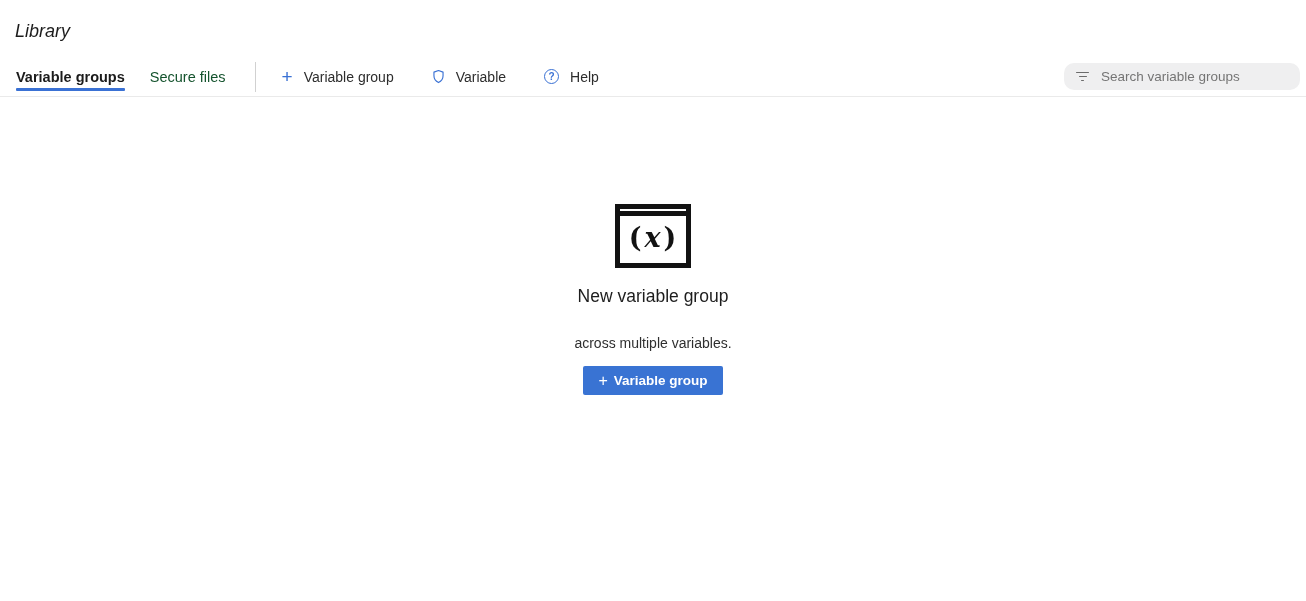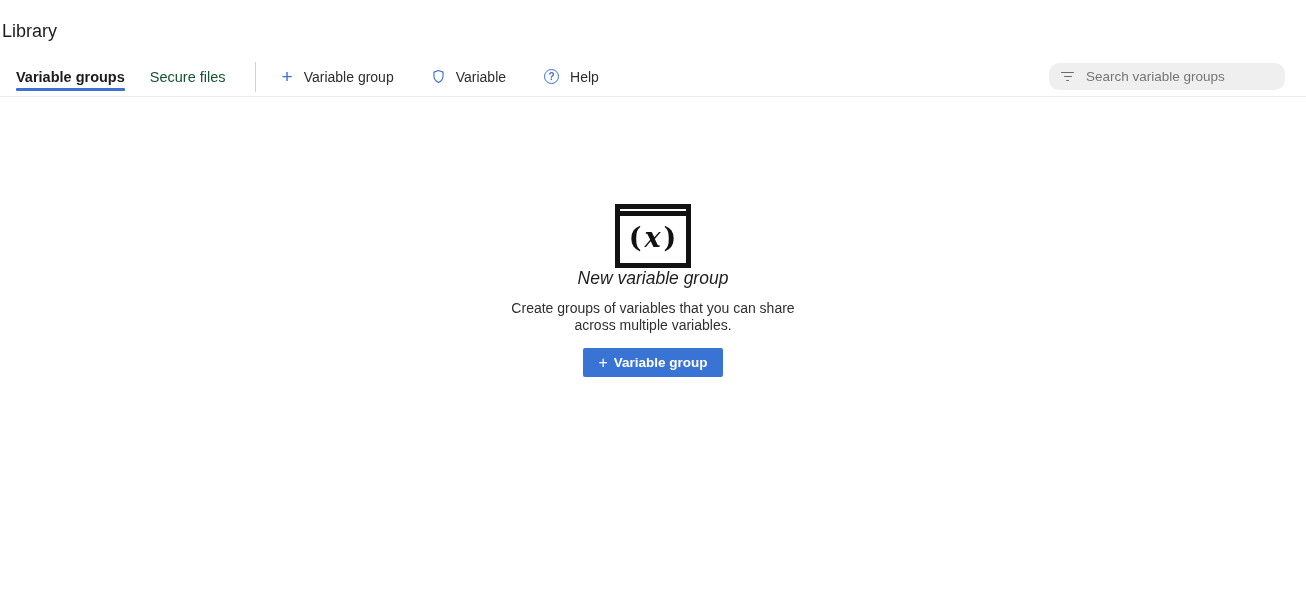--- a/index.html
+++ b/index.html
@@ -15,35 +15,35 @@
   }
   *{box-sizing:border-box;margin:0;padding:0;}
   html,body{width:1306px;height:601px;}
   body{
     background:#ffffff;
     font-family:"Liberation Sans", sans-serif;
     color:var(--text-primary);
     overflow:hidden;
   }
   
-  .header{padding:20px 0 0 2px;}
+  .header{padding:20px 0 0 15px;font-style:italic;}
   .page-title{
     font-size:18px;
     font-weight:400;
     color:#1c1c1c;
     line-height:22px;
   }
   
   .tabbar{
     display:flex;
     align-items:center;
     height:40px;
     margin-top:15px;
     border-bottom:1px solid var(--border);
-    padding:0 21px 0 16px;
+    padding:0 6px 0 16px;
   }
   .tab{
     position:relative;
     height:100%;
     display:flex;
     align-items:center;
     font-size:14.5px;
     color:#14532d;
     margin-right:25px;
     cursor:pointer;
@@ -164,24 +164,24 @@
     justify-content:center;
     font-family:"DejaVu Serif","Liberation Serif",serif;
     font-size:27px;
     font-weight:700;
     color:var(--icon-black);
     line-height:1;
     letter-spacing:1px;
   }
   .vg-icon .ital{font-style:italic;padding:0 2px;}
   .empty-title{
+    margin-top:18px;
     font-size:17.5px;
     font-weight:400;
     color:#1d1d1d;
-    font-style:italic;
   }
   .empty-desc{
     margin-top:11px;
     font-size:14px;
     line-height:17px;
     color:var(--text-body);
   }
   .primary-btn{
     margin-top:14px;
     display:inline-flex;
@@ -279,21 +279,21 @@
     <div class="iconbody">
       <span>(</span>
       <span class="ital">x</span>
       <span>)</span>
     </div>
   </div>
 
   <h2 class="empty-title">New variable group</h2>
 
   <p class="empty-desc">
-    <span>Create groups of variables that you can share</span><br>
+    <br>
     <span>across multiple variables.</span>
   </p>
 
   <div>
     <button class="primary-btn">
       <span class="btn-plus">+</span>
       <span>Variable group</span>
     </button>
   </div>
 

